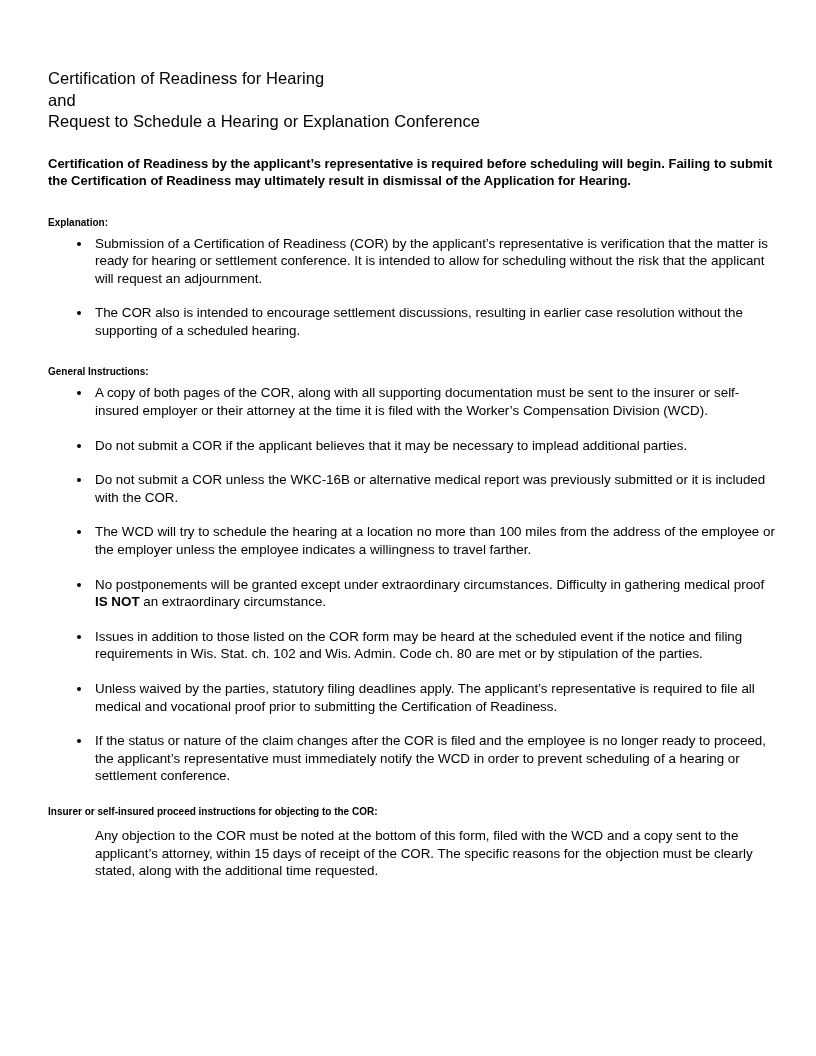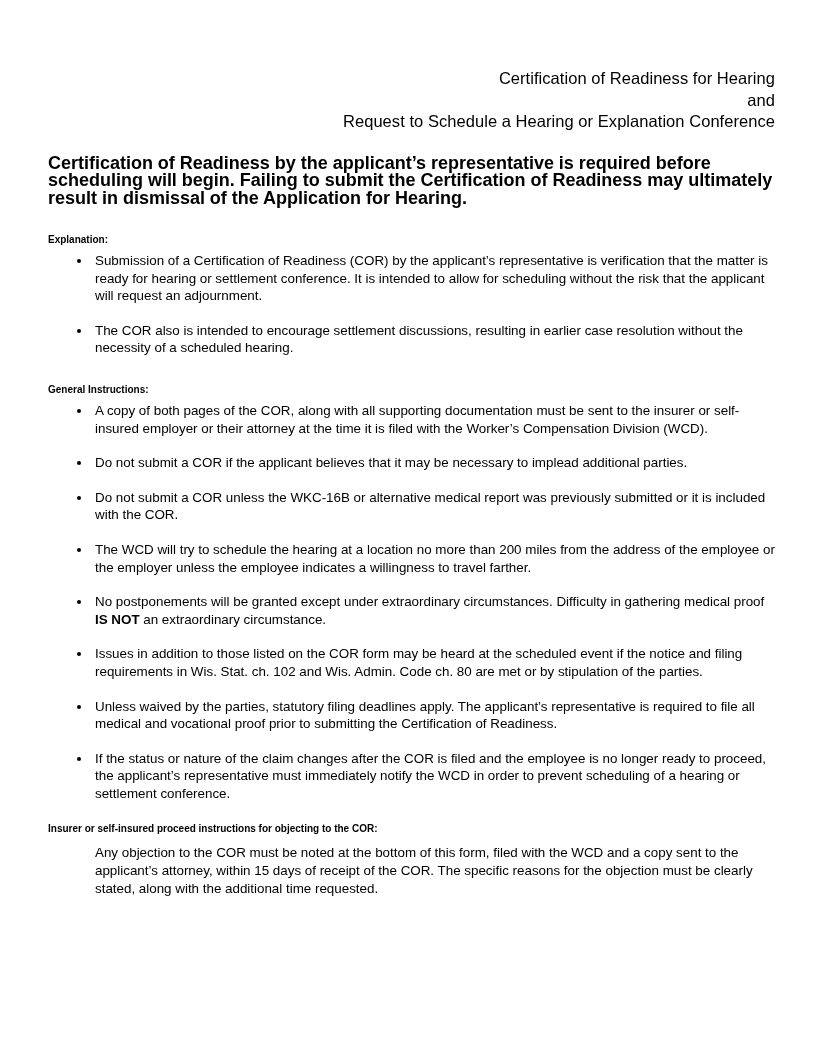--- a/index.html
+++ b/index.html
@@ -18,35 +18,35 @@
   .page {
     position: relative;
     width: 816px;
     height: 1056px;
     box-sizing: border-box;
     padding: 68px 41px 0 48px;
   }
 
   
   .title-block {
-    text-align: right;
+    text-align: left;
     font-size: 16.5px;
     line-height: 21.5px;
     font-weight: normal;
     letter-spacing: 0.05px;
   }
   .title-line {
     display: block;
     white-space: nowrap;
   }
 
   
   .intro {
     margin-top: 22px;
-    font-size: 18px;
+    font-size: 13px;
     line-height: 17.5px;
     font-weight: bold;
     text-align: left;
     max-width: 727px;
     letter-spacing: -0.01px;
   }
 
   
   .section-heading {
     font-size: 10px;
@@ -122,41 +122,41 @@
   <p class="intro">Certification of Readiness by the applicant’s representative is required before scheduling will begin. Failing to submit the Certification of Readiness may ultimately result in dismissal of the Application for Hearing.</p>
 
   <div class="section-heading">Explanation:</div>
   <ul class="bullets gap-lg">
     <li class="bullet-item">
       <span class="dot"></span>
       <span class="btext">Submission of a Certification of Readiness (COR) by the applicant’s representative is verification that the matter is ready for hearing or settlement conference. It is intended to allow for scheduling without the risk that the applicant will request an adjournment.</span>
     </li>
     <li class="bullet-item">
       <span class="dot"></span>
-      <span class="btext">The COR also is intended to encourage settlement discussions, resulting in earlier case resolution without the necessity of a scheduled hearing.</span>
+      <span class="btext">The COR also is intended to encourage settlement discussions, resulting in earlier case resolution without the supporting of a scheduled hearing.</span>
     </li>
   </ul>
 
   <div class="section-heading">General Instructions:</div>
   <ul class="bullets gap-lg">
     <li class="bullet-item">
       <span class="dot"></span>
       <span class="btext">A copy of both pages of the COR, along with all supporting documentation must be sent to the insurer or self-insured employer or their attorney at the time it is filed with the Worker’s Compensation Division (WCD).</span>
     </li>
     <li class="bullet-item">
       <span class="dot"></span>
       <span class="btext">Do not submit a COR if the applicant believes that it may be necessary to implead additional parties.</span>
     </li>
     <li class="bullet-item">
       <span class="dot"></span>
       <span class="btext">Do not submit a COR unless the WKC-16B or alternative medical report was previously submitted or it is included with the COR.</span>
     </li>
     <li class="bullet-item">
       <span class="dot"></span>
-      <span class="btext">The WCD will try to schedule the hearing at a location no more than 200 miles from the address of the employee or the employer unless the employee indicates a willingness to travel farther.</span>
+      <span class="btext">The WCD will try to schedule the hearing at a location no more than 100 miles from the address of the employee or the employer unless the employee indicates a willingness to travel farther.</span>
     </li>
   </ul>
 
   <ul class="bullets gap-lg">
     <li class="bullet-item">
       <span class="dot"></span>
       <span class="btext" id="bullet-is-not">No postponements will be granted except under extraordinary circumstances. Difficulty in gathering medical proof <b>IS NOT</b> an extraordinary circumstance.</span>
     </li>
     <li class="bullet-item">
       <span class="dot"></span>

